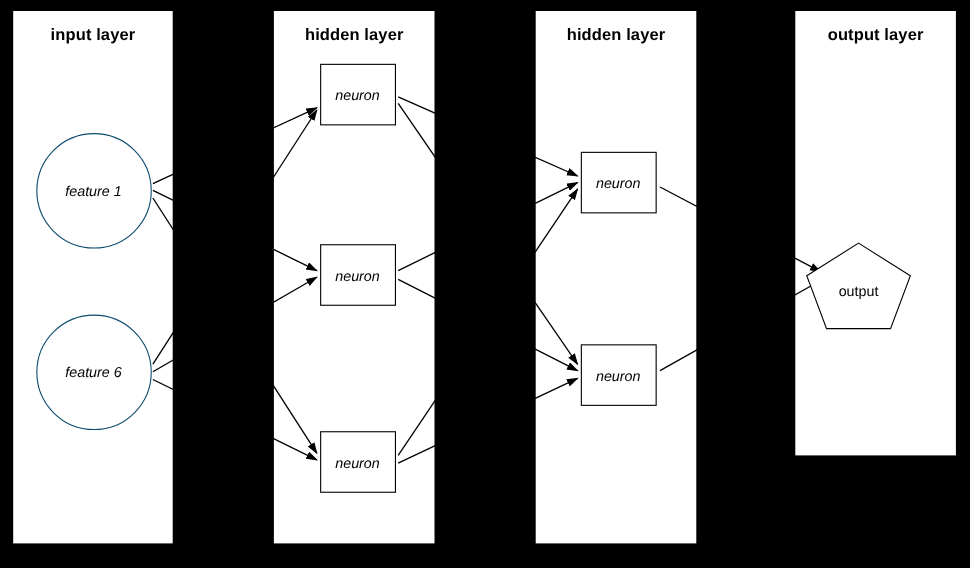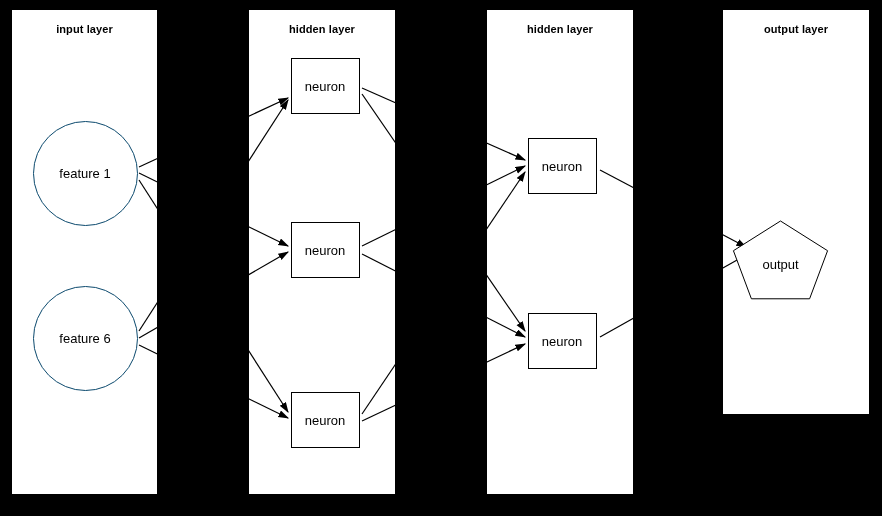--- a/index.html
+++ b/index.html
@@ -19,21 +19,21 @@
     position: absolute;
     background: #ffffff;
     box-sizing: border-box;
   }
   .panel-title {
     position: absolute;
     left: 0;
     right: 0;
     text-align: center;
     font-weight: bold;
-    font-size: 11px;
+    font-size: 15px;
     color: #000000;
     font-family: "Liberation Sans", sans-serif;
     letter-spacing: 0.1px;
   }
   #edge-layer {
     position: absolute;
     left: 0;
     top: 0;
     width: 882px;
     height: 516px;
@@ -69,20 +69,21 @@
     top: 0;
   }
   .node-pentagon .pent-label {
     position: relative;
     z-index: 2;
   }
   .node-label {
     position: relative;
     z-index: 2;
     pointer-events: none;
+    font-style: italic;
   }
 </style>
 </head>
 <body>
 
 <div id="stage">
 
   <div id="panels">
       <div class="panel" style="left: 12px; top: 10px; width: 145px; height: 484px;">
         <div class="panel-title" style="top: 13px;">input layer</div>

